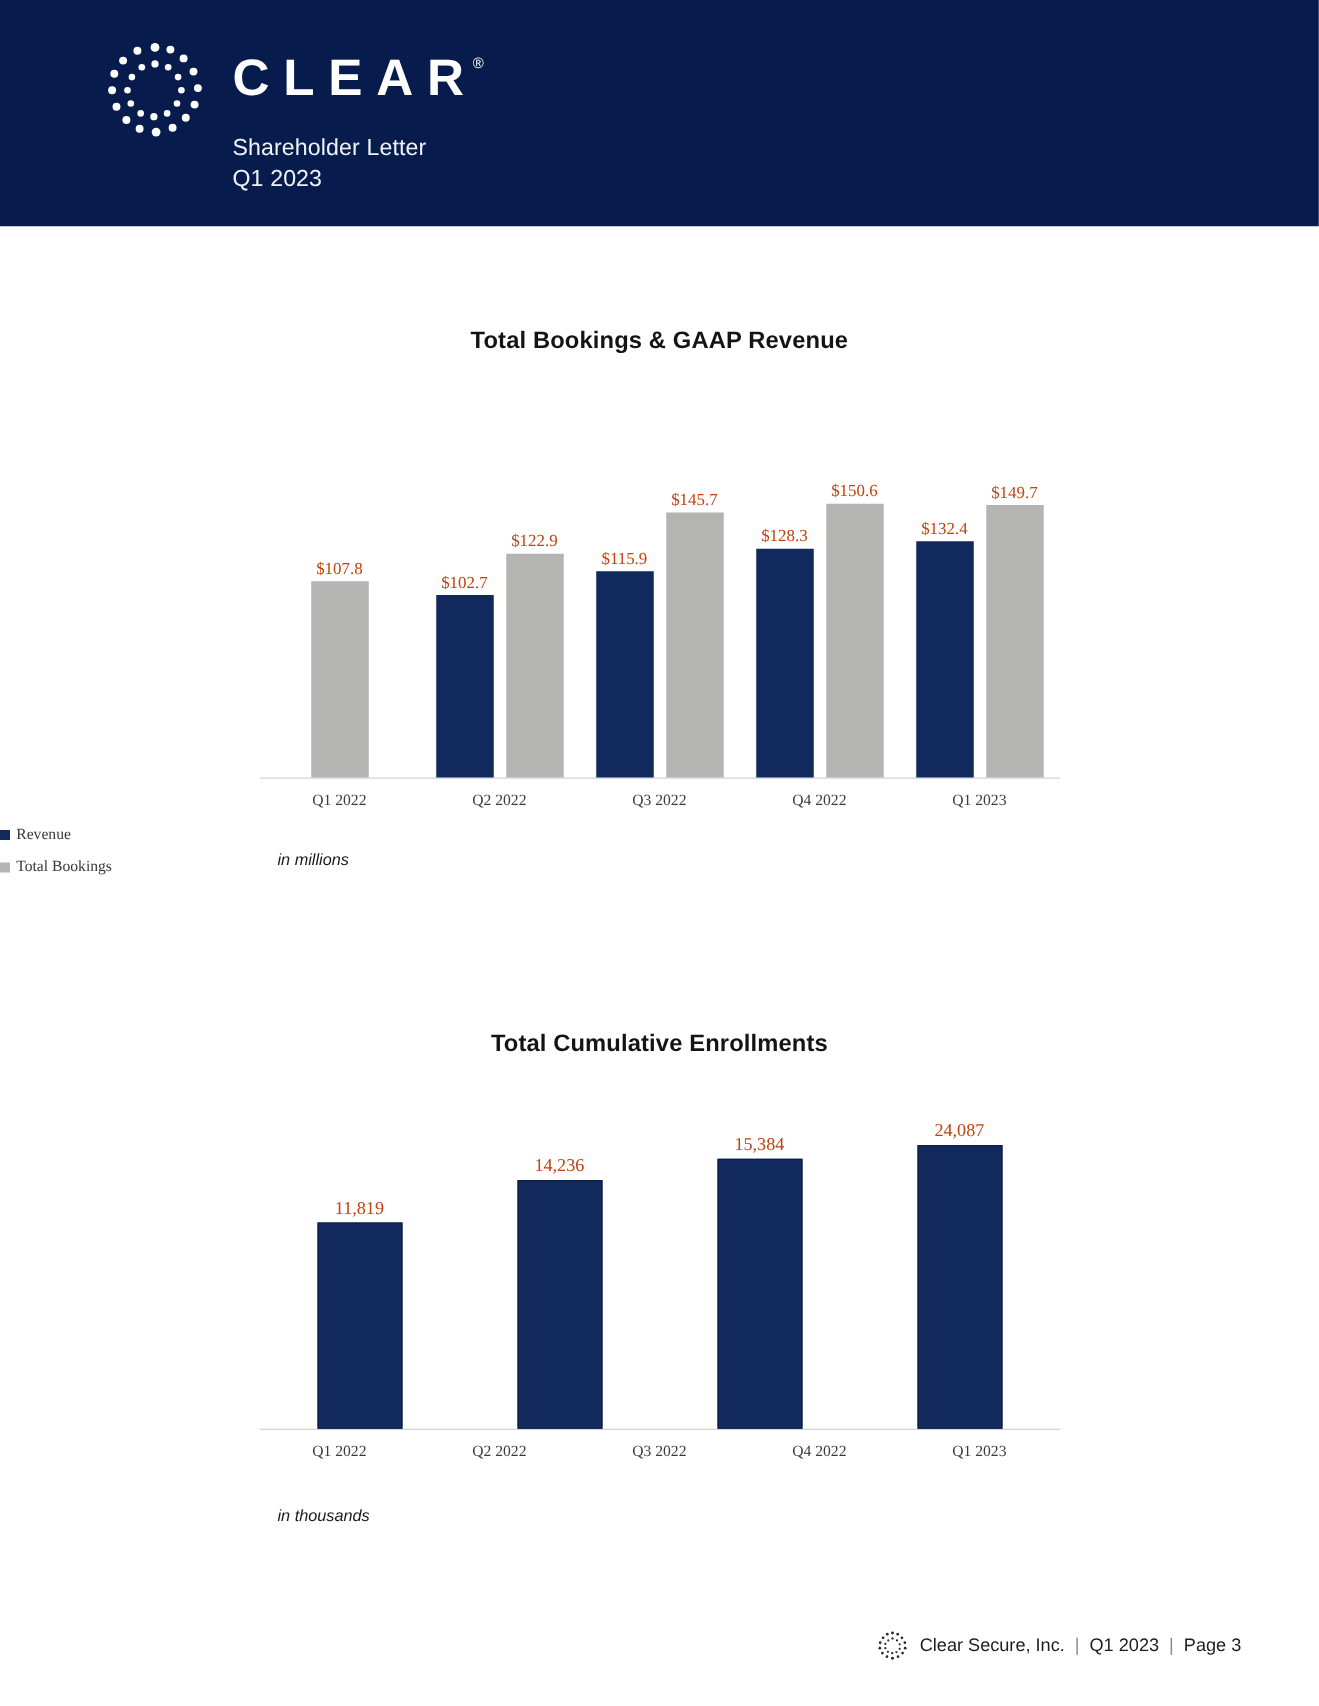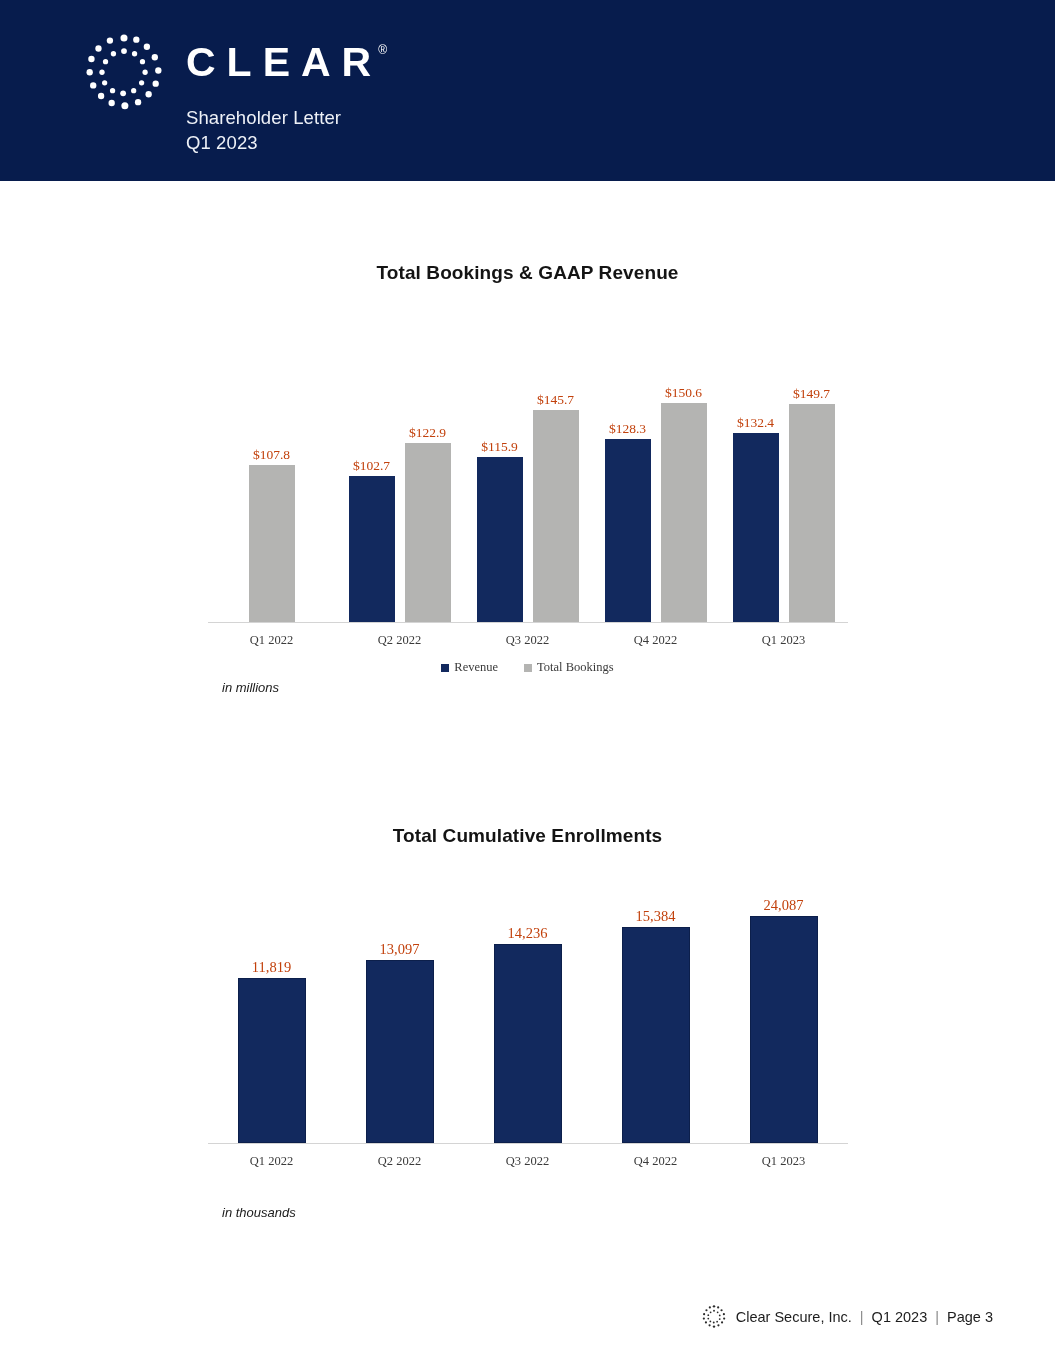--- a/index.html
+++ b/index.html
@@ -153,22 +153,23 @@
     text-align: center;
     font-size: 12.5px;
     color: #3a3a3a;
     font-family: "Liberation Serif", serif;
     white-space: nowrap;
   }
 
   .legend {
     display: flex;
     justify-content: center;
-    gap: 26px;
+    gap: 11px;
     margin-top: 37px;
+    flex-direction: column;
   }
   .legend-item {
     display: flex;
     align-items: center;
     gap: 5px;
     font-size: 12.5px;
     color: #3a3a3a;
     font-family: "Liberation Serif", serif;
   }
   .swatch { width: 8px; height: 8px; display: inline-block; }
@@ -348,26 +349,20 @@
 
     <div class="groups">
 
       <div class="group single">
         <div class="bar-wrap">
           <div class="bar-label enroll-label" style="bottom:167px">11,819</div>
           <div class="bar enroll" style="height:165px"></div>
         </div>
       </div>
 
-      <div class="group single">
-        <div class="bar-wrap">
-          <div class="bar-label enroll-label" style="bottom:185px">13,097</div>
-          <div class="bar enroll" style="height:183px"></div>
-        </div>
-      </div>
 
       <div class="group single">
         <div class="bar-wrap">
           <div class="bar-label enroll-label" style="bottom:201px">14,236</div>
           <div class="bar enroll" style="height:199px"></div>
         </div>
       </div>
 
       <div class="group single">
         <div class="bar-wrap">

